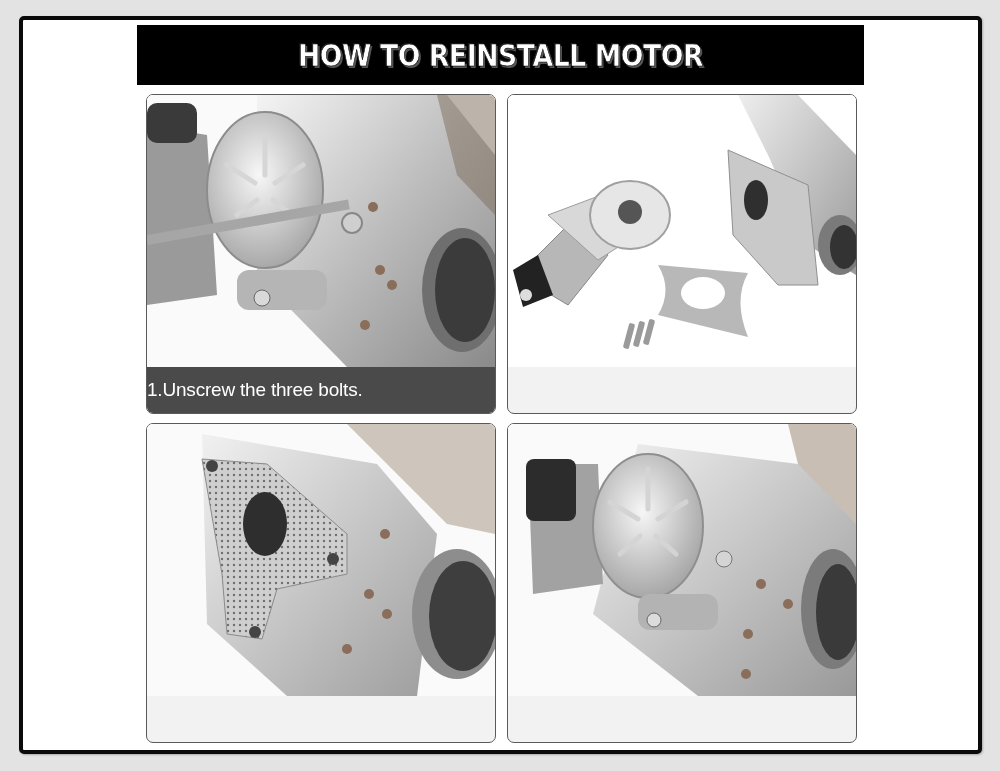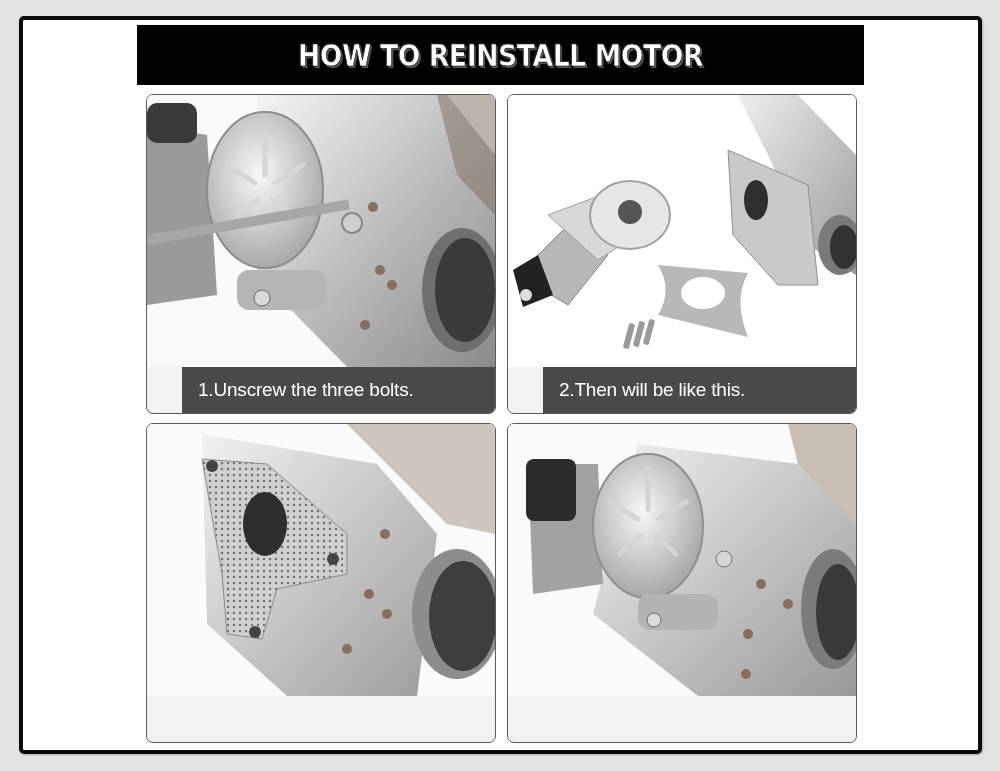--- a/index.html
+++ b/index.html
@@ -66,27 +66,25 @@
     .caption {
       position: absolute;
       left: 0;
       bottom: 0;
       width: 100%;
       height: 46px;
       background: #4a4a4a;
       color: #ffffff;
       display: flex;
       align-items: center;
-      padding-left: 16px;
       box-sizing: border-box;
       font-family: "Liberation Sans", sans-serif;
       font-size: 19px;
       line-height: 22px;
       letter-spacing: -0.2px;
-      margin-left: 35px;
     }
     .caption.two-line {
       padding-top: 2px;
       align-items: center;
     }
     #p1 { left: 146px; top: 94px; }
     #p2 { left: 507px; top: 94px; }
     #p3 { left: 146px; top: 423px; }
     #p4 { left: 507px; top: 423px; }
   </style>
@@ -166,21 +164,20 @@
       <circle cx="122" cy="117" r="12" fill="#555"></circle>
       <path d="M150 170 L240 178 Q225 205 240 242 L150 220 Q165 195 150 170Z" fill="#b8b8b8"></path>
       <ellipse cx="195" cy="198" rx="22" ry="16" fill="#ffffff"></ellipse>
       <g fill="#9a9a9a">
         <rect x="118" y="228" width="6" height="26" rx="2" transform="rotate(15 121 241)"></rect>
         <rect x="128" y="226" width="6" height="26" rx="2" transform="rotate(15 131 239)"></rect>
         <rect x="138" y="224" width="6" height="26" rx="2" transform="rotate(15 141 237)"></rect>
       </g>
     </svg>
   </div>
-  <div class="caption">2.Then will be like this.</div>
 </div>
 
 <div class="panel" id="p3">
   <div class="photo" aria-label="photo of gasket placed on valve housing flange">
     <svg viewBox="0 0 348 272" preserveAspectRatio="none">
       <defs>
         <linearGradient id="steel3" x1="0" y1="0" x2="1" y2="1">
           <stop offset="0" stop-color="#f1f1f1"></stop>
           <stop offset="1" stop-color="#9d9d9d"></stop>
         </linearGradient>

